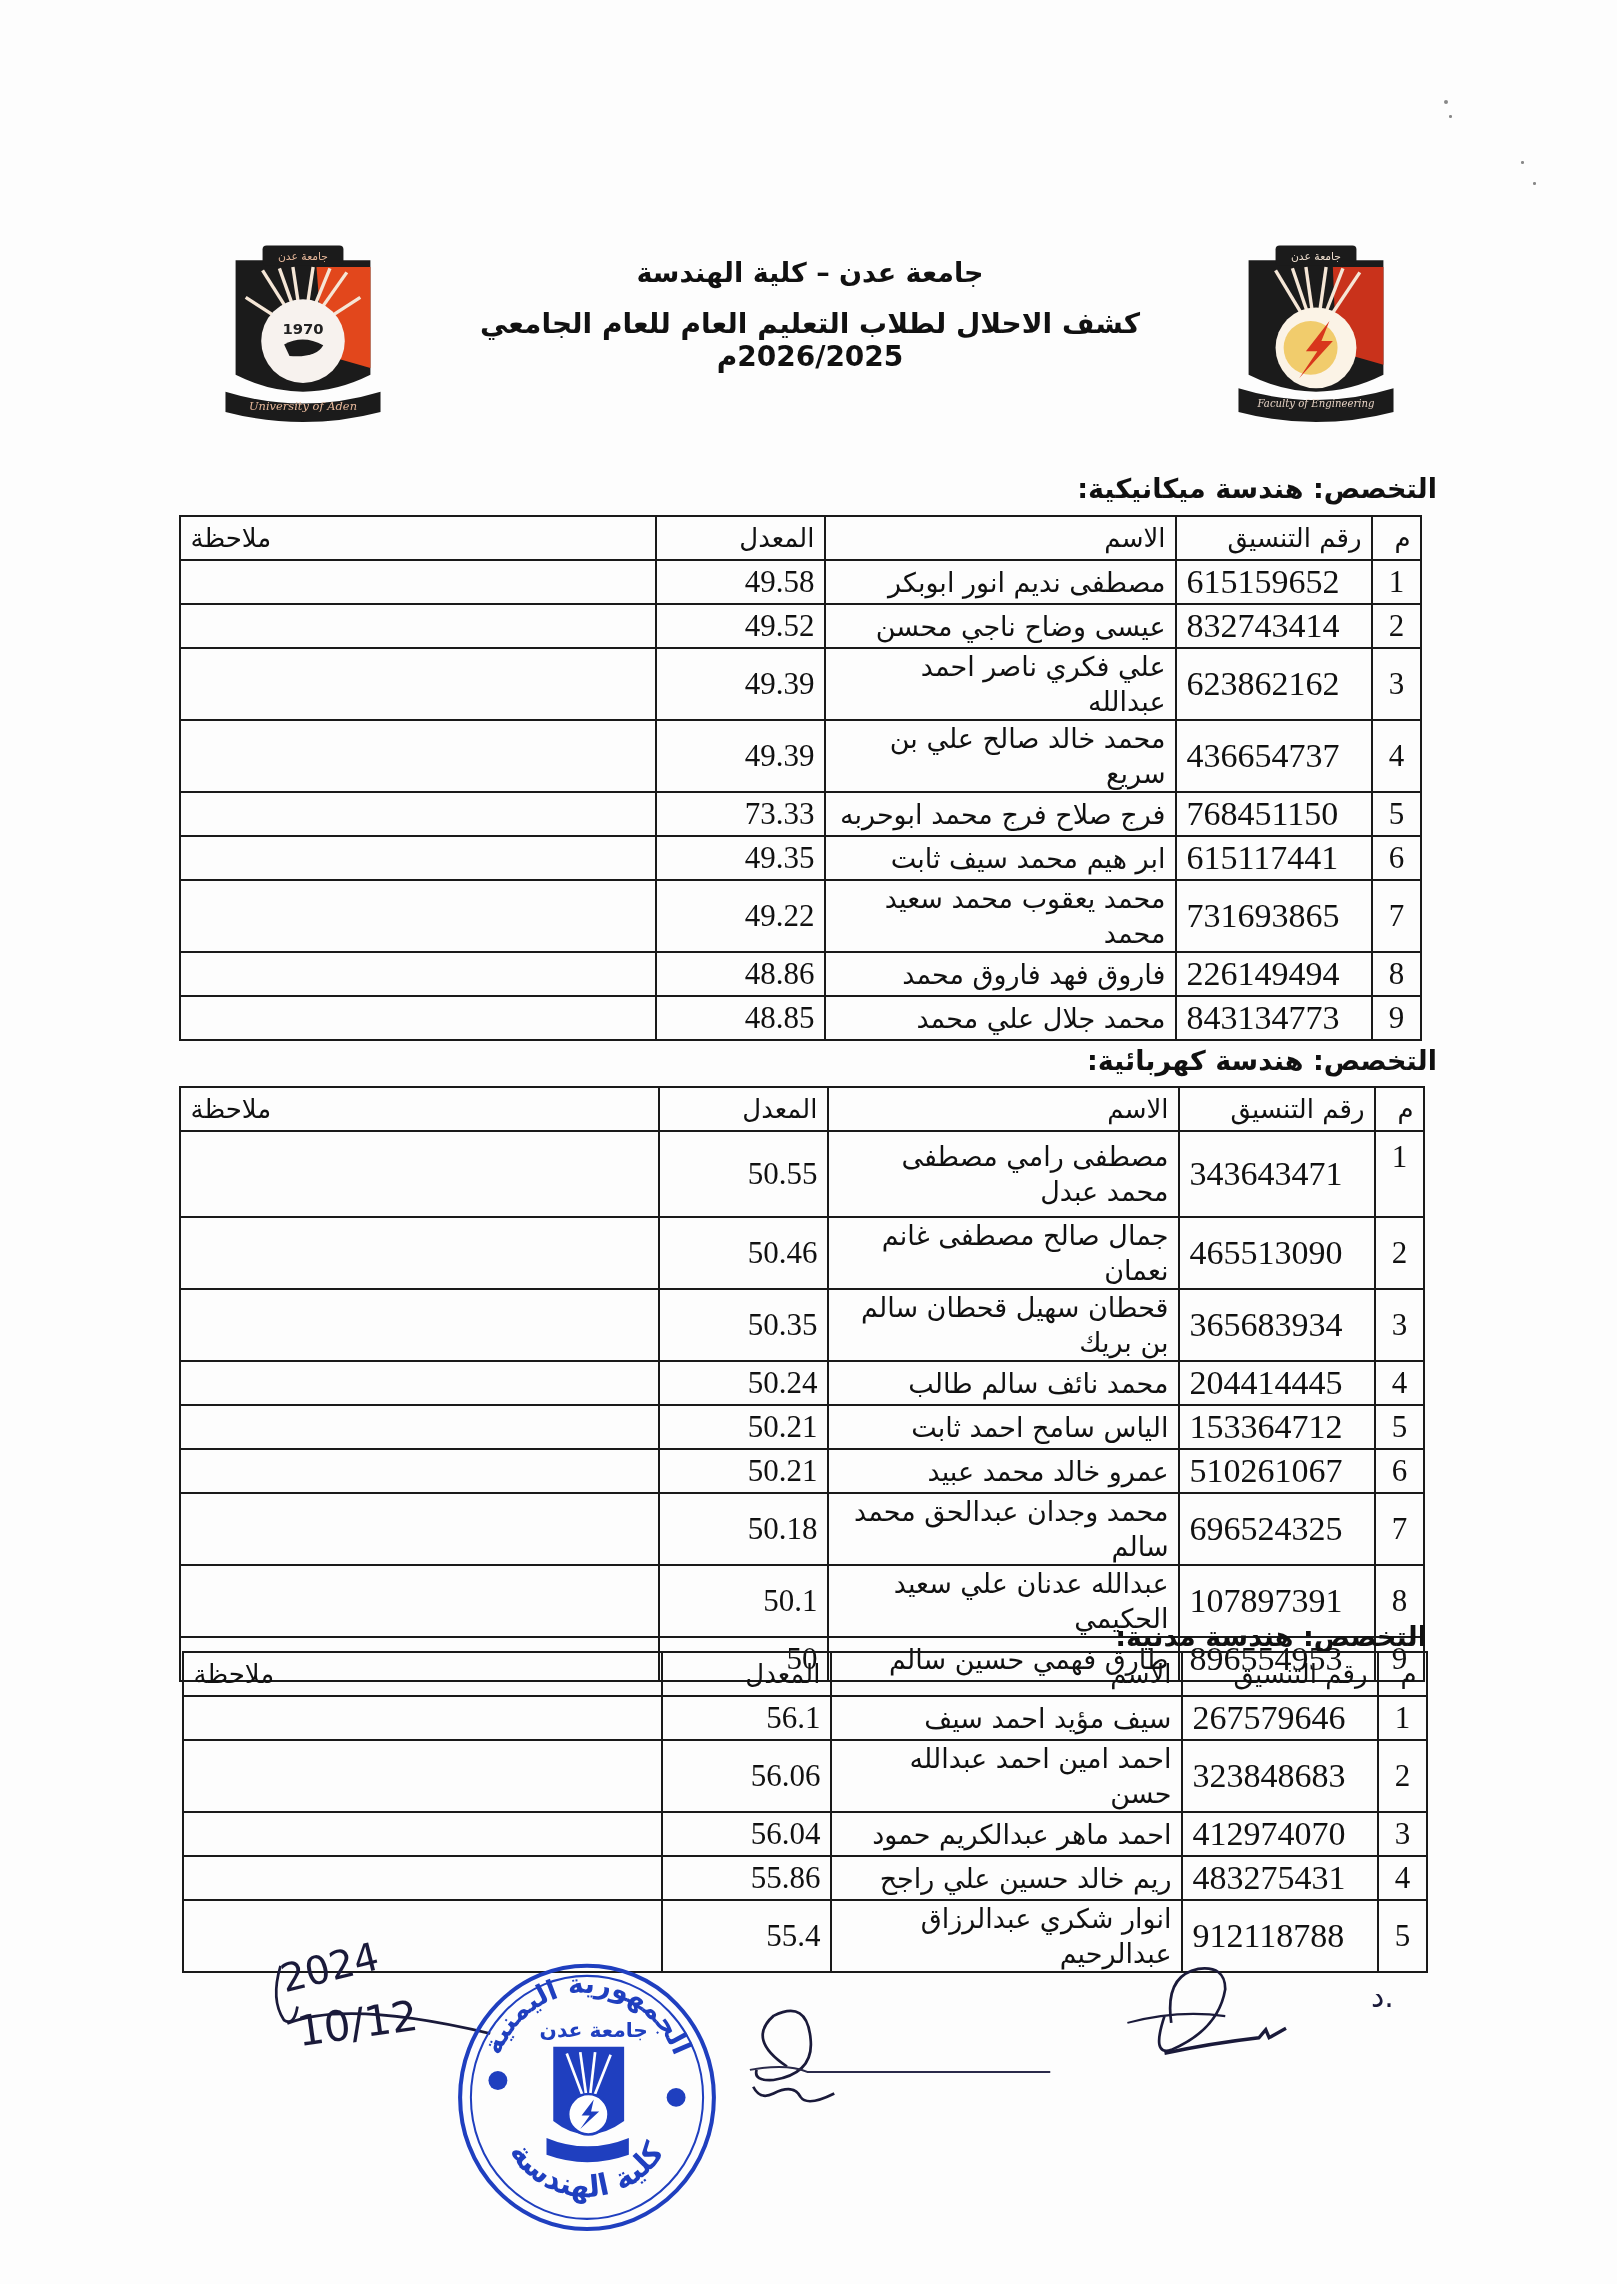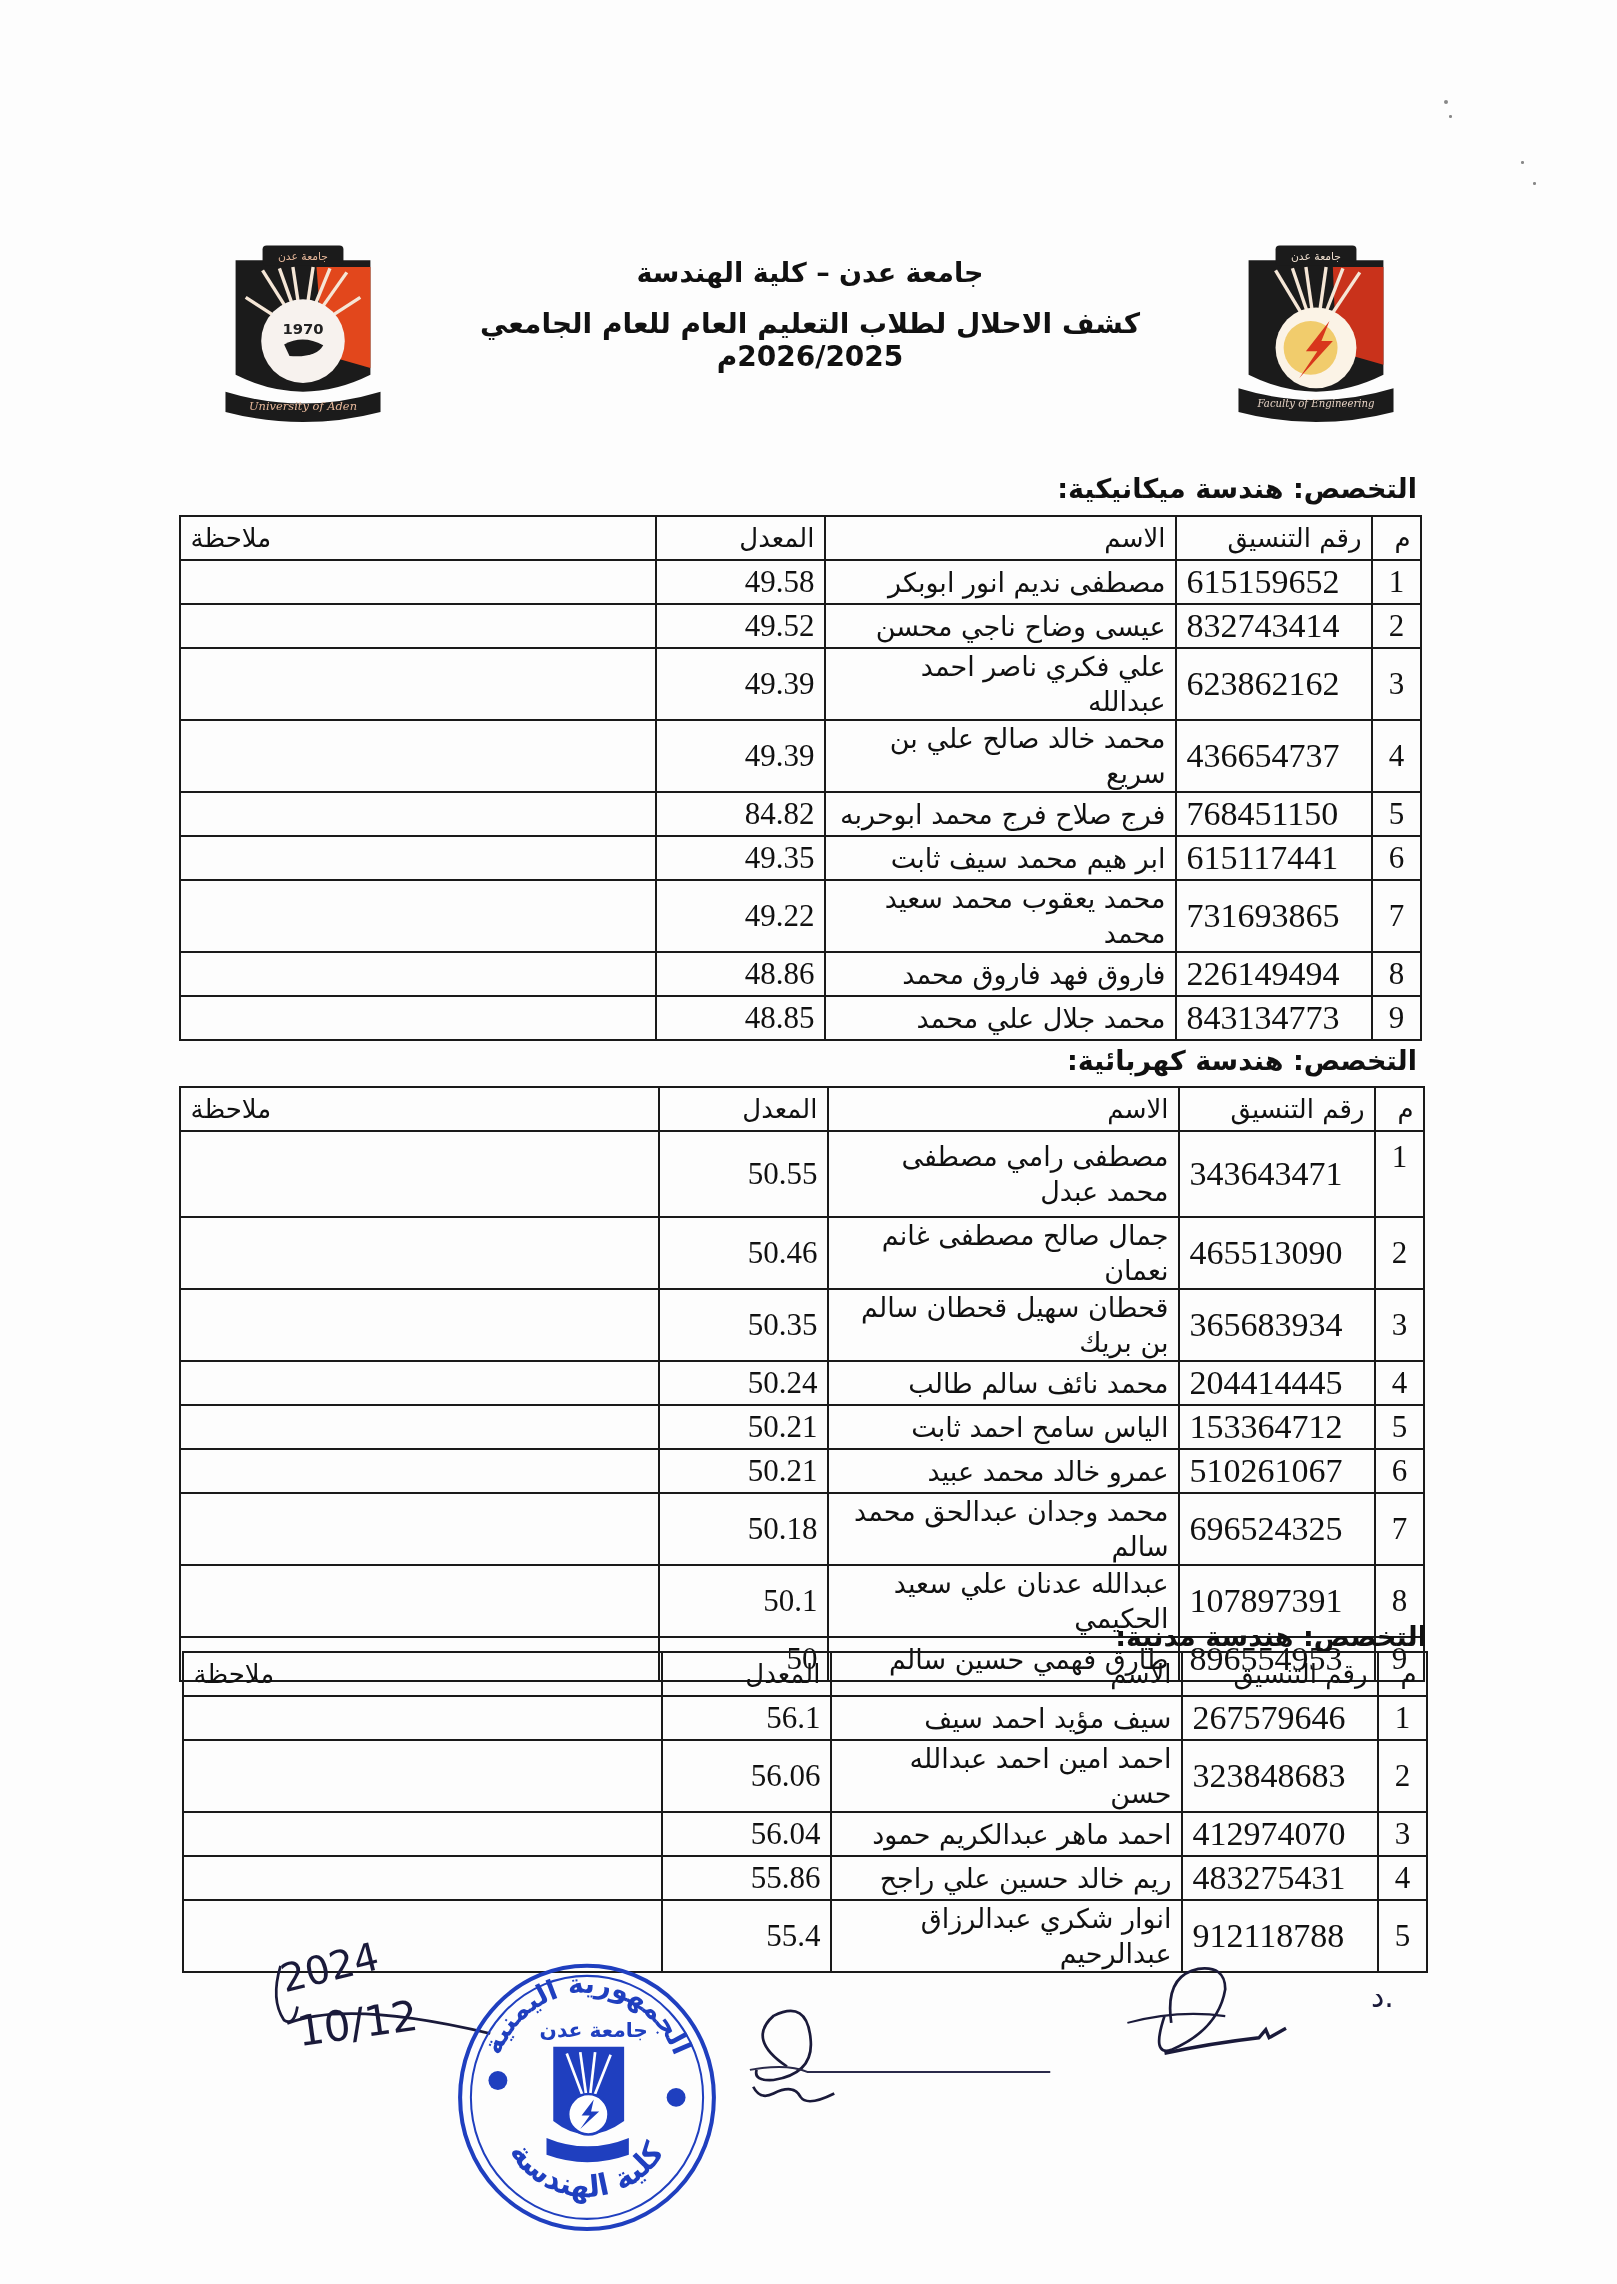--- a/index.html
+++ b/index.html
@@ -15,21 +15,21 @@
     .title { position: absolute; left: 432px; width: 756px; text-align: center; direction: rtl;
              font-family: "DejaVu Sans", "Liberation Sans", sans-serif; font-weight: bold; }
     .title.l1 { top: 17px; font-size: 27px; }
     .title.l2 { top: 67px; font-size: 28px; }
 
     .logo { position: absolute; width: 162px; height: 182px; }
     .logo.left { left: 222px; top: 0; }
     .logo.right { left: 1235px; top: 0; }
 
     
-    .section-title { position: absolute; right: 200px; direction: rtl; font-size: 27px;
+    .section-title { position: absolute; right: 180px; direction: rtl; font-size: 27px;
                      font-family: "DejaVu Sans", "Liberation Sans", sans-serif; font-weight: bold; }
 
     
     table.roster { position: absolute; border-collapse: collapse; direction: rtl; table-layout: fixed; }
     table.roster td, table.roster th { border: 2px solid #1a1a1a; padding: 0 9.5px; height: 42px;
                                       font-weight: normal; vertical-align: middle; }
     table.roster th { font-size: 26px; font-family: "DejaVu Sans", "Liberation Sans", sans-serif;
                       text-align: right; }
     table.roster th.c-note { text-align: left; }
     td.c-idx { text-align: center; font-size: 31px; font-family: "Liberation Serif", serif; }
@@ -150,21 +150,21 @@
           <td class="c-idx">4</td>
           <td class="c-code">436654737</td>
           <td class="c-name">محمد خالد صالح علي بن سريع</td>
           <td class="c-avg">49.39</td>
           <td class="c-note"></td>
         </tr>
     <tr>
           <td class="c-idx">5</td>
           <td class="c-code">768451150</td>
           <td class="c-name">فرج صلاح فرج محمد ابوحربه</td>
-          <td class="c-avg">84.82</td>
+          <td class="c-avg">73.33</td>
           <td class="c-note"></td>
         </tr>
     <tr>
           <td class="c-idx">6</td>
           <td class="c-code">615117441</td>
           <td class="c-name">ابر هيم محمد سيف  ثابت</td>
           <td class="c-avg">49.35</td>
           <td class="c-note"></td>
         </tr>
     <tr>

